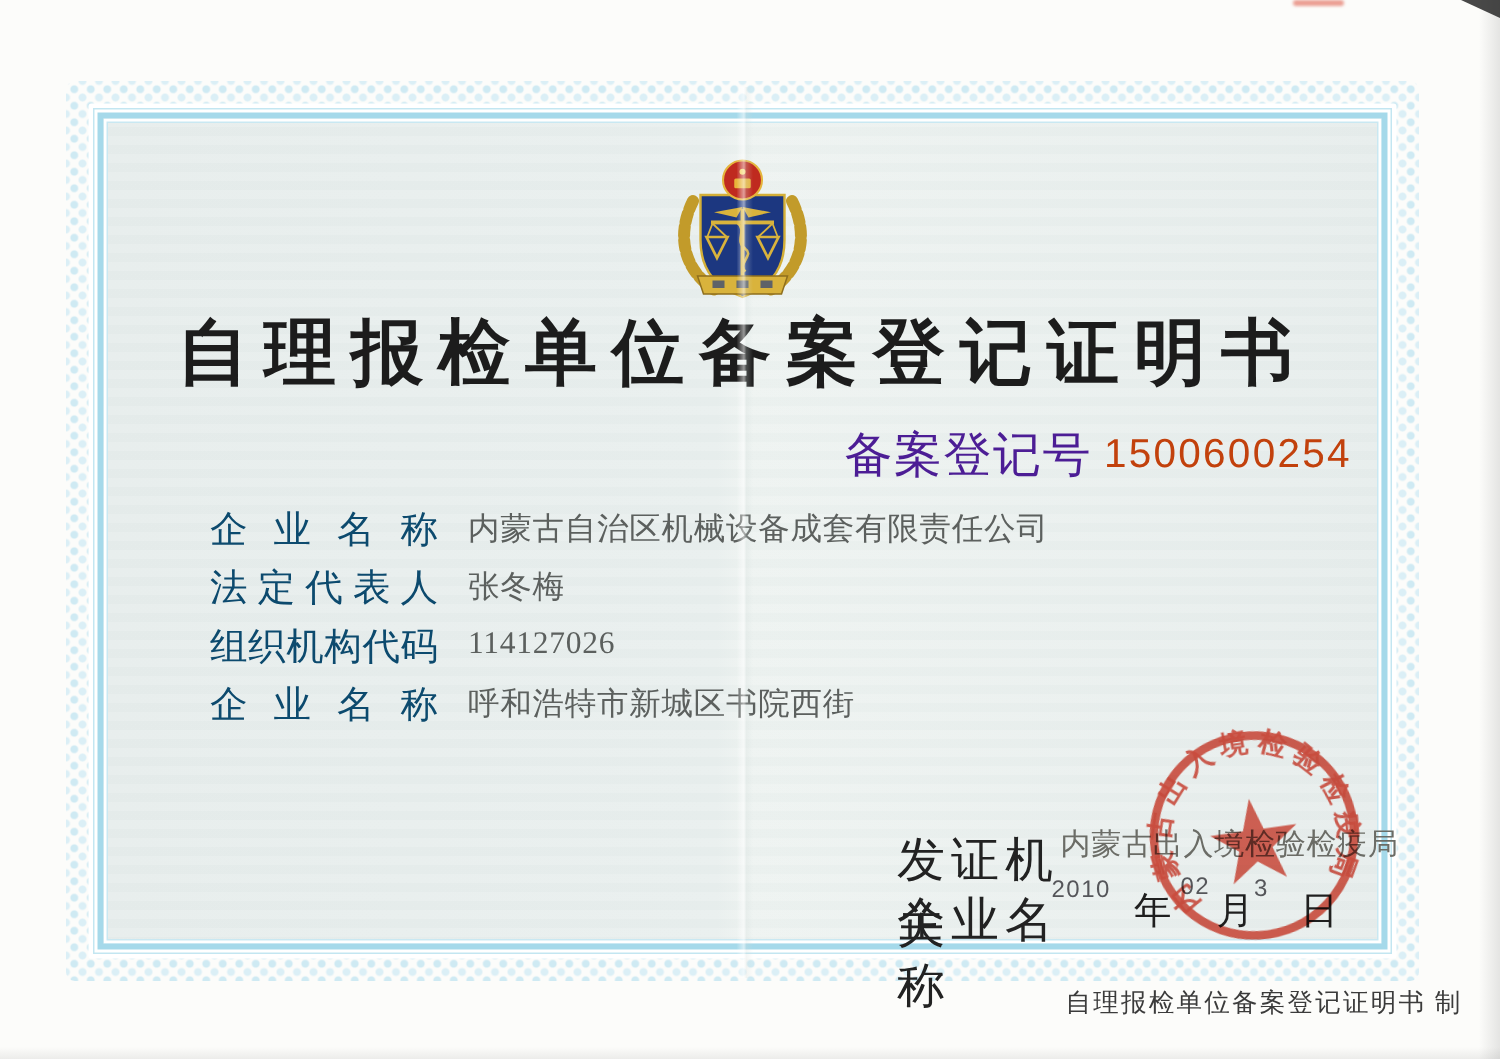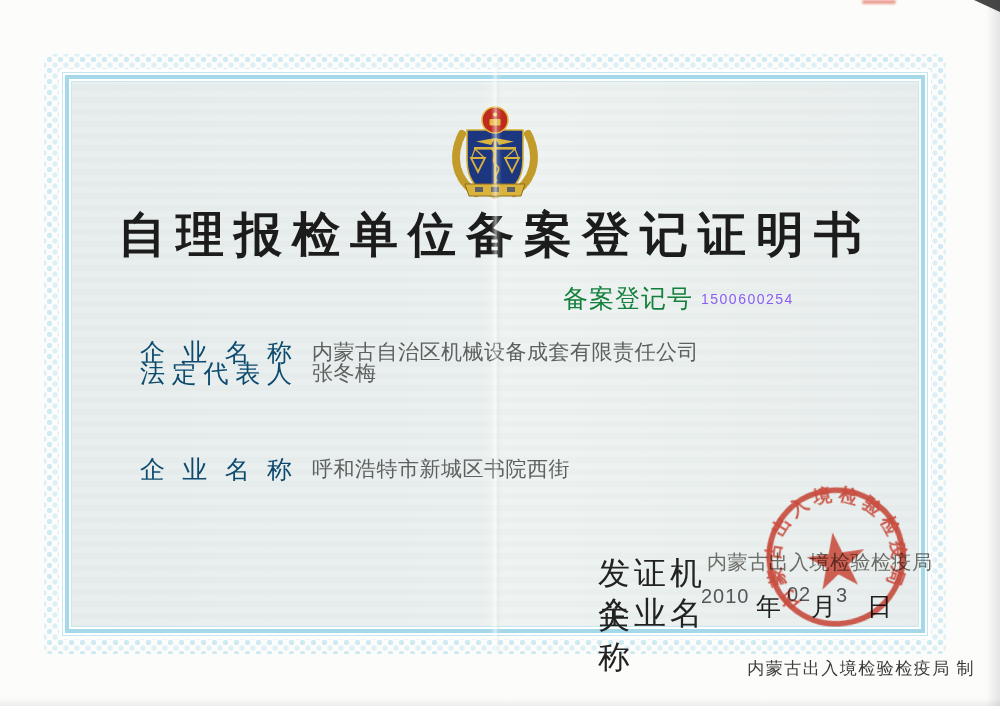--- a/index.html
+++ b/index.html
@@ -18,34 +18,34 @@
          background:
            repeating-linear-gradient(180deg, rgba(255,255,255,.05) 0 6px, rgba(180,200,198,.05) 6px 12px),
            linear-gradient(90deg,#e7edec 0%,#e9efee 48%,#eef3f1 50%,#e7edec 100%);}
   
   .content{position:absolute;inset:0;}
   .emblem{position:absolute;left:444px;top:104px;width:102px;height:100px;}
   .title{position:absolute;left:65px;top:203px;width:860px;text-align:center;
          font-family:"Liberation Sans","DejaVu Sans",sans-serif;font-weight:900;
          font-size:48px;letter-spacing:10px;color:#1c1c1c;white-space:nowrap;}
   .reg-row{position:absolute;left:563px;top:282px;white-space:nowrap;}
-  .reg-label{font-size:25px;color:#15803d;letter-spacing:1px;}
+  .reg-label{font-size:32px;color:#4c1d95;letter-spacing:1px;}
   .reg-number{font-family:"Liberation Sans","DejaVu Sans",sans-serif;
-              font-size:14px;color:#8b5cf6;letter-spacing:1.5px;position:relative;top:-3px;margin-left:8px;text-align:right;}
+              font-size:27px;color:#c2410c;letter-spacing:1.5px;position:relative;top:-3px;margin-left:8px;text-align:right;}
   .field-row{position:absolute;left:140px;height:34px;white-space:nowrap;}
   .field-label{display:inline-block;width:152px;font-size:25px;color:#0c4a6e;
                text-align:justify;text-align-last:justify;vertical-align:middle;}
   .field-value{position:absolute;left:172px;top:2px;font-size:21px;color:#5c605e;
                letter-spacing:0.5px;white-space:nowrap;}
   .issuer-label,.date-label{position:absolute;left:598px;font-size:32px;color:#222;
                width:104px;text-align:justify;text-align-last:justify;}
   .issuer-value{position:absolute;left:707px;top:549px;font-size:20px;color:#6b6c66;
                letter-spacing:0.5px;white-space:nowrap;}
   .date-num{position:absolute;font-family:"Liberation Sans","DejaVu Sans",sans-serif;
-            font-size:20px;color:#55565a;letter-spacing:1px;text-align:right;}
+            font-size:16px;color:#55565a;letter-spacing:1px;text-align:right;}
   .date-unit{position:absolute;font-size:25px;color:#1f1f1f;}
   .footer{position:absolute;left:0;top:657px;width:975px;text-align:right;
           font-size:17px;color:#3b3b3b;letter-spacing:1.5px;}
   
   .seal{position:absolute;left:758px;top:479px;width:156px;height:156px;
         mix-blend-mode:multiply;opacity:.88;filter:blur(.3px);transform:rotate(-8deg);}
   
   .crease{position:absolute;left:491px;top:58px;width:11px;height:594px;
           background:linear-gradient(90deg,rgba(255,255,255,0),rgba(255,255,255,.55) 45%,rgba(210,220,218,.25) 60%,rgba(255,255,255,0));}
   .edge-shadow-right{position:absolute;right:0;top:0;width:14px;height:706px;
@@ -102,23 +102,27 @@
     <div class="title">自理报检单位备案登记证明书</div>
 
     <div class="reg-row">
       <span class="reg-label">备案登记号</span><span class="reg-number">1500600254</span>
     </div>
 
     <div class="field-row" style="top:336px;">
       <span class="field-label">企业名称</span>
       <span class="field-value">内蒙古自治区机械设备成套有限责任公司</span>
     </div>
-    <div class="field-row" style="top:357px;font-family:Liberation Serif, serif;">
+    <div class="field-row" style="top:375px;font-family:Liberation Serif, serif;">
       <span class="field-label">法定代表人</span>
       <span class="field-value">张冬梅</span>
+    </div>
+    <div class="field-row" style="top:414px;">
+      <span class="field-label">组织机构代码</span>
+      <span class="field-value">114127026</span>
     </div>
     <div class="field-row" style="top:453px;">
       <span class="field-label">企业名称</span>
       <span class="field-value">呼和浩特市新城区书院西街</span>
     </div>
 
     <div class="issuer-label" style="top:552px;">发证机关</div>
     <div class="issuer-value">内蒙古出入境检验检疫局</div>
 
     <div class="date-label" style="top:592px;">企业名称</div>
@@ -133,21 +137,21 @@
       <defs>
         <path id="sealArc" d="M 38,116 A 55,55 0 1 1 114,116"></path>
       </defs>
       <circle cx="76" cy="76" r="65" fill="none" stroke="#d63726" stroke-width="5.5" opacity=".9"></circle>
       <path d="M76,52 L82.8,72.4 L104.3,72.4 L86.9,85.1 L93.5,105.6 L76,93 L58.5,105.6 L65.1,85.1 L47.7,72.4 L69.2,72.4 Z" fill="#d63726" opacity=".88"></path>
       <text fill="#d63726" font-size="18" font-family="'Liberation Serif','DejaVu Serif',serif" font-weight="bold" letter-spacing="5" opacity=".9">
         <textPath href="#sealArc" startOffset="2">内蒙古出入境检验检疫局</textPath>
       </text>
     </svg>
 
-    <div class="footer">内蒙古出入境检验检疫局 制</div>
+    <div class="footer">自理报检单位备案登记证明书 制</div>
   </div>
 
   <div class="crease"></div>
   <div class="red-smudge"></div>
   <div class="edge-shadow-right"></div>
   <div class="edge-shadow-bottom"></div>
   <div class="corner-mark"></div>
 </div>
 
 </body></html>

